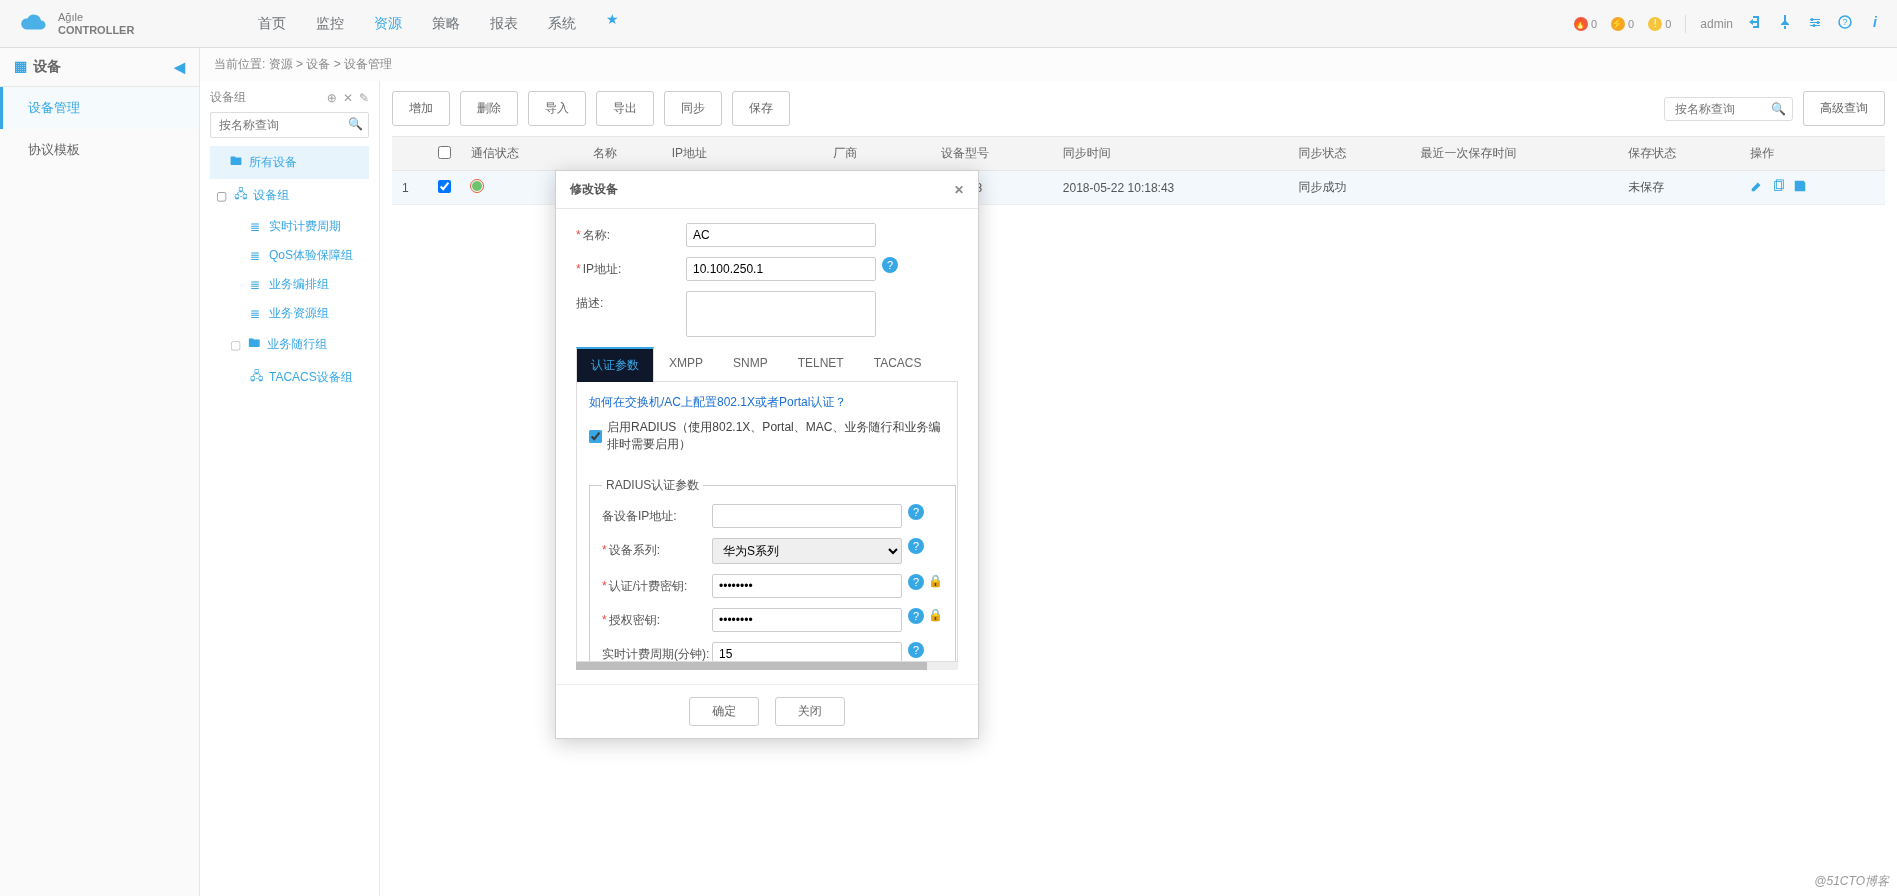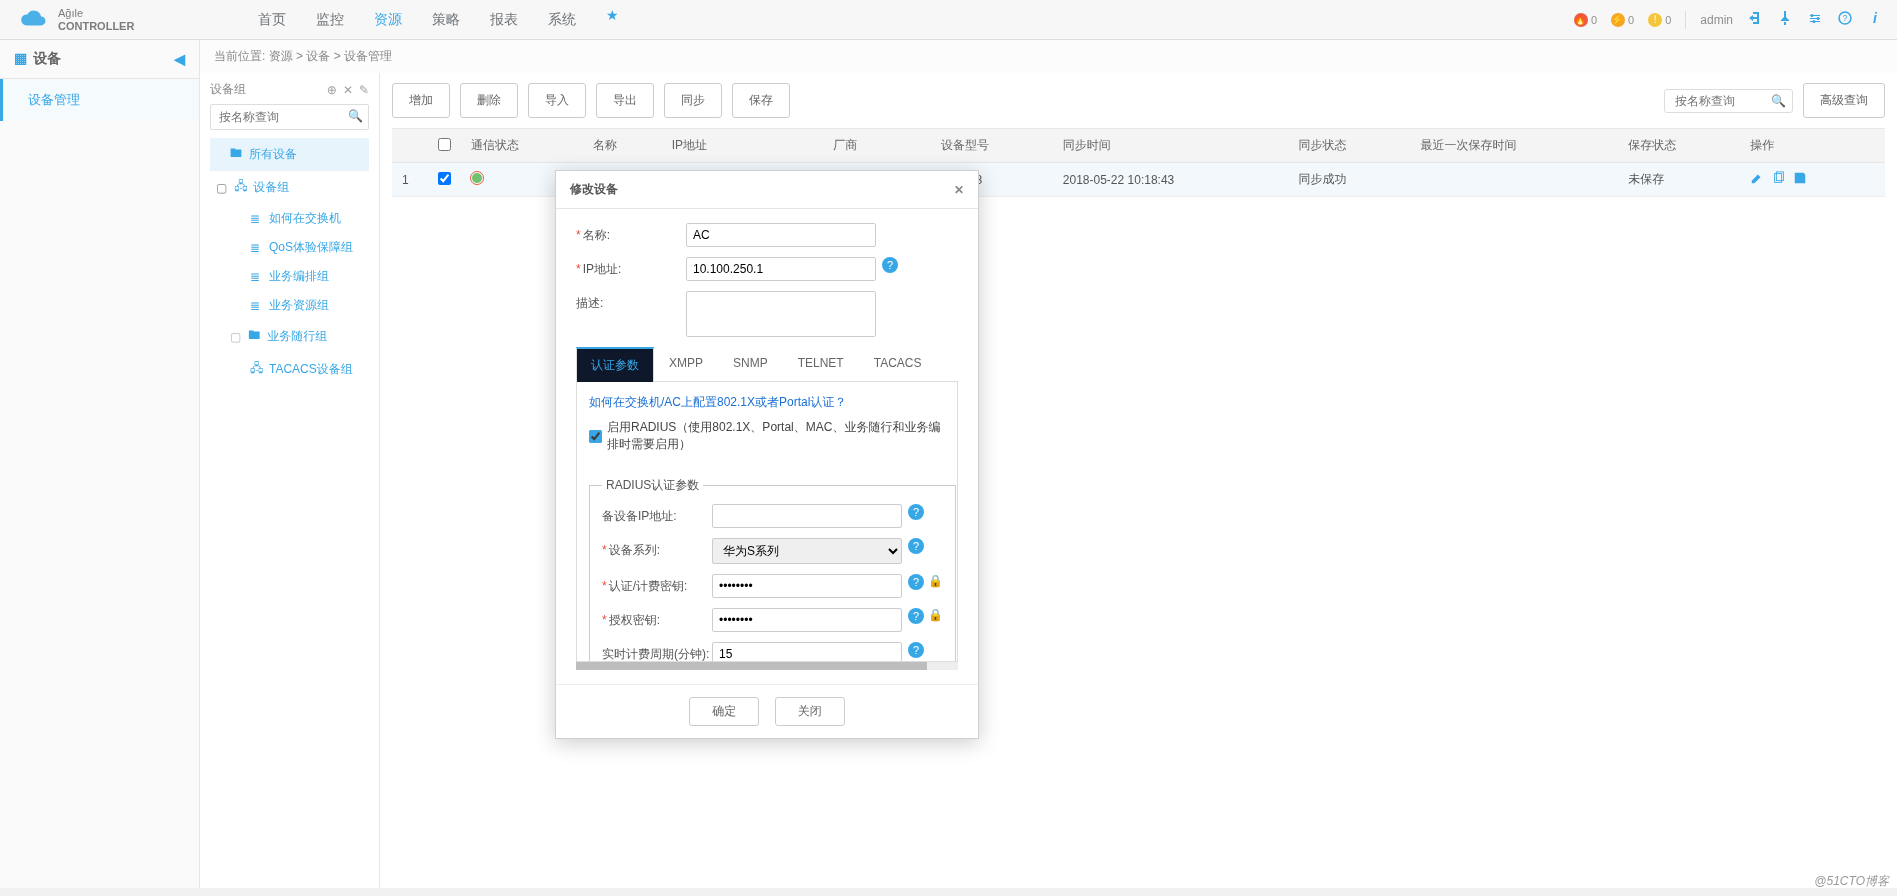--- a/index.html
+++ b/index.html
@@ -1,17 +1,17 @@
 <!DOCTYPE html>
 <html><head>
 <meta charset="utf-8">
 <style>
 * { box-sizing: border-box; margin: 0; padding: 0; }
 body { font-family: "Microsoft YaHei", Arial, sans-serif; font-size: 12px; color: #444; background: #f0f0f0; width: 1897px; height: 896px; overflow: hidden; position: relative; }
-.header { height: 40px; background: #f7f7f7; border-bottom: 1px solid #ddd; display: flex; align-items: center; padding: 0 14px; }
+.header { height: 48px; background: #f7f7f7; border-bottom: 1px solid #ddd; display: flex; align-items: center; padding: 0 14px; }
 .logo { display: flex; align-items: center; gap: 8px; width: 160px; }
 .logo-svg { width: 36px; height: 28px; }
 .logo-txt { color: #7c7c7c; font-size: 11px; line-height: 1.1; }
 .logo-txt b { font-weight: 700; }
 .topnav { display: flex; gap: 30px; margin-left: 84px; }
 .topnav a { color: #6f7479; font-size: 14px; text-decoration: none; padding: 4px 0; }
 .topnav a.active { color: #37a7e6; }
 .topnav .star { color: #37a7e6; font-size: 14px; }
 .top-right { margin-left: auto; display: flex; align-items: center; gap: 14px; color: #8f8f8f; }
 .badge { display: inline-flex; align-items: center; gap: 3px; font-size: 11px; }
@@ -137,20 +137,21 @@
   </div>
 </div>
 
 <div class="main">
   <div class="sidebar1">
     <div class="side-head">
       <span><span class="grid-ico">▦</span><span>设备</span></span>
       <span class="collapse">◀</span>
     </div>
     <div class="side-item active">设备管理</div>
+    <div class="side-item">协议模板</div>
   </div>
 
   <div class="content">
     <div class="breadcrumb">当前位置: 资源 &gt; 设备 &gt; 设备管理</div>
     <div class="inner">
       <div class="sidebar2">
         <div class="s2-head">
           <span>设备组</span>
           <span class="s2-tools">
             <span>⊕</span>
@@ -166,21 +167,21 @@
             <span class="tree-icon">🖿</span>
             <span>所有设备</span>
           </div>
         <div class="tree-item">
             <span class="caret">▢</span>
             <span class="tree-icon">🖧</span>
             <span>设备组</span>
           </div>
         <div class="tree-item sub">
             <span class="tree-icon">≣</span>
-            <span>如何在交换机</span>
+            <span>实时计费周期</span>
           </div>
         <div class="tree-item sub">
             <span class="tree-icon">≣</span>
             <span>QoS体验保障组</span>
           </div>
         <div class="tree-item sub">
             <span class="tree-icon">≣</span>
             <span>业务编排组</span>
           </div>
         <div class="tree-item sub">

